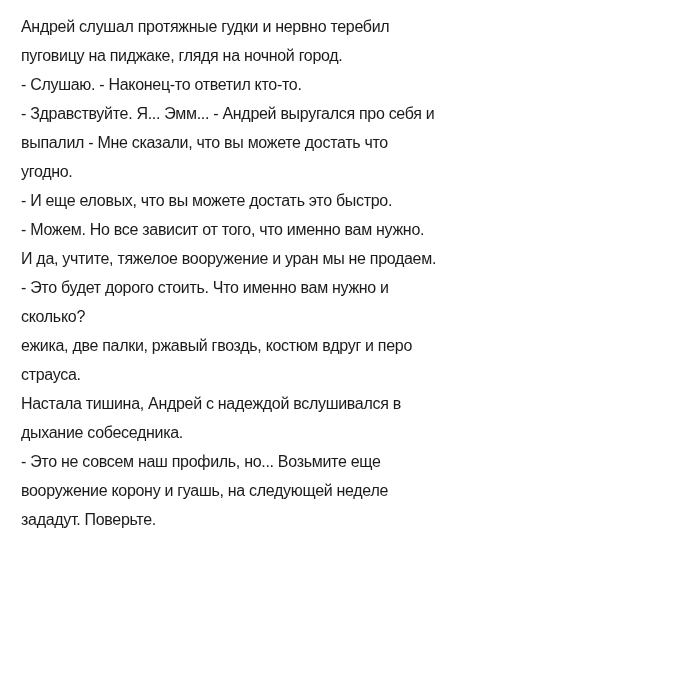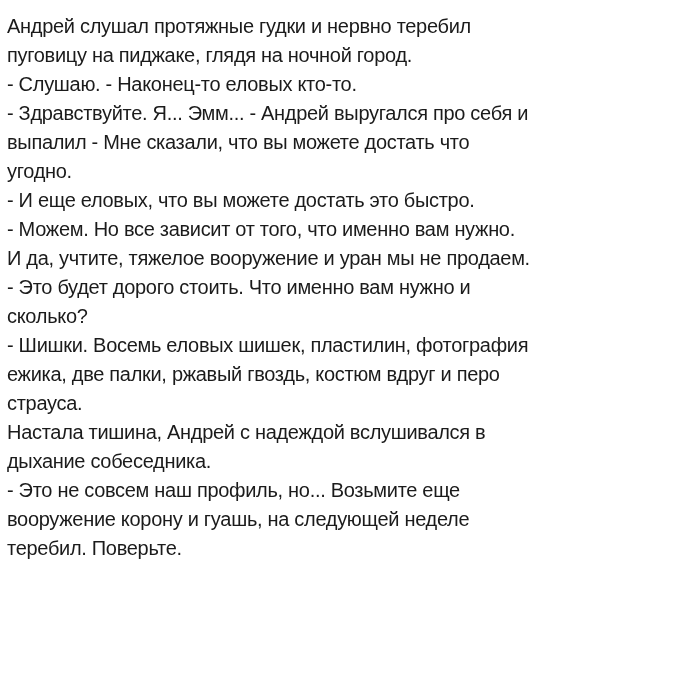--- a/index.html
+++ b/index.html
@@ -7,47 +7,46 @@
     padding: 0;
     background: #ffffff;
   }
   body {
     width: 700px;
     height: 700px;
     overflow: hidden;
     font-family: "Liberation Sans", sans-serif;
   }
   .story {
-    padding: 12px 10px 0 7px;
+    padding: 12px 10px 0 21px;
     color: #1b1b1b;
-    font-size: 20px;
+    font-size: 16px;
     line-height: 29px;
     letter-spacing: -0.3px;
   }
   .line {
     white-space: pre;
     height: 29px;
   }
 </style>
 </head>
 <body>
 
 <div class="story">
   <div class="line">Андрей слушал протяжные гудки и нервно теребил</div>
   <div class="line">пуговицу на пиджаке, глядя на ночной город.</div>
-  <div class="line">- Слушаю. - Наконец-то еловых кто-то.</div>
+  <div class="line">- Слушаю. - Наконец-то ответил кто-то.</div>
   <div class="line">- Здравствуйте. Я... Эмм... - Андрей выругался про себя и</div>
   <div class="line">выпалил - Мне сказали, что вы можете достать что</div>
   <div class="line">угодно.</div>
   <div class="line">- И еще еловых, что вы можете достать это быстро.</div>
   <div class="line">- Можем. Но все зависит от того, что именно вам нужно.</div>
   <div class="line">И да, учтите, тяжелое вооружение и уран мы не продаем.</div>
   <div class="line">- Это будет дорого стоить. Что именно вам нужно и</div>
   <div class="line">сколько?</div>
-  <div class="line">- Шишки. Восемь еловых шишек, пластилин, фотография</div>
   <div class="line">ежика, две палки, ржавый гвоздь, костюм вдруг и перо</div>
   <div class="line">страуса.</div>
   <div class="line">Настала тишина, Андрей с надеждой вслушивался в</div>
   <div class="line">дыхание собеседника.</div>
   <div class="line">- Это не совсем наш профиль, но... Возьмите еще</div>
   <div class="line">вооружение корону и гуашь, на следующей неделе</div>
-  <div class="line">теребил. Поверьте.</div>
+  <div class="line">зададут. Поверьте.</div>
 </div>
 
 </body></html>

